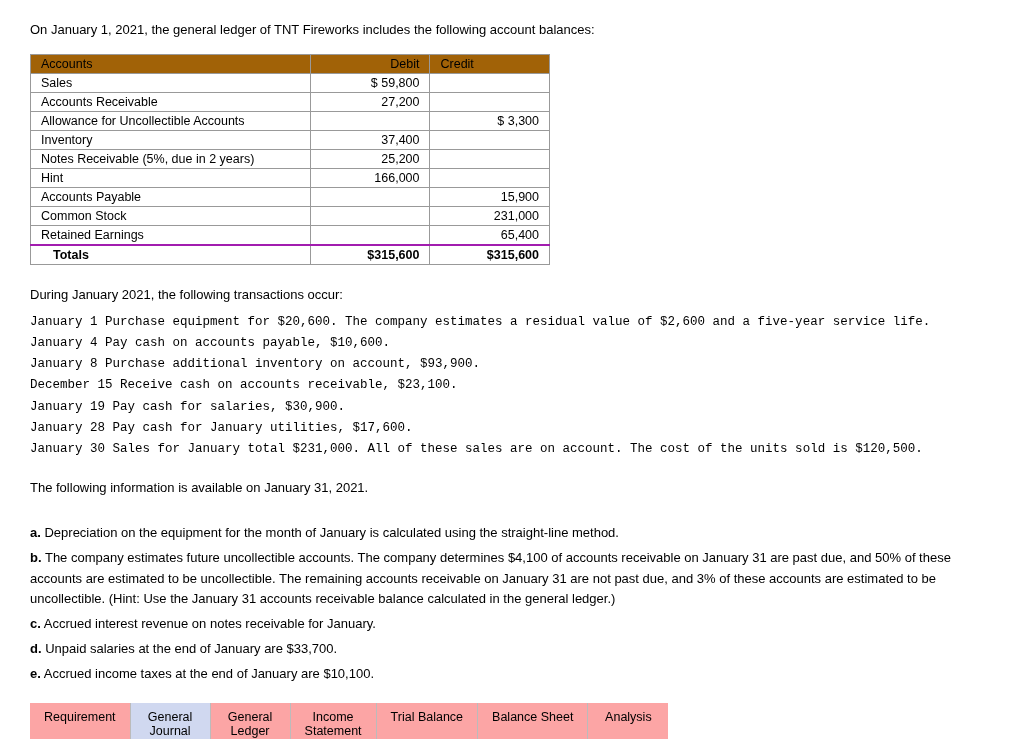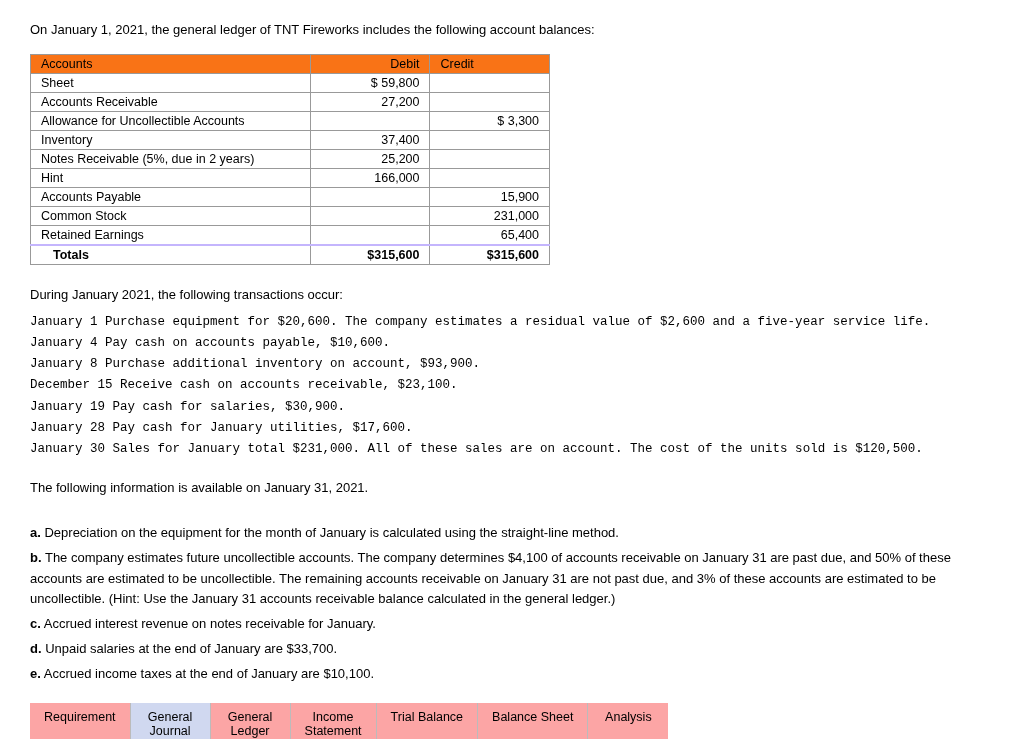--- a/index.html
+++ b/index.html
@@ -23,29 +23,29 @@
       border-collapse: collapse;
       margin-bottom: 22px;
       font-size: 12.5px;
       min-width: 520px;
     }
     .account-table th, .account-table td {
       border: 1px solid #999;
       padding: 2px 10px;
     }
     .account-table th {
-      background: #f97316;
+      background: #a16207;
       font-weight: normal;
       text-align: left;
     }
     .account-table td.num {
       text-align: right;
     }
     .account-table tr.totals td {
-      border-top: 2px solid #c4b5fd;
+      border-top: 2px solid #a21caf;
       font-weight: bold;
     }
 
     .section-title {
       font-size: 13px;
       margin-bottom: 10px;
       font-weight: normal;
     }
 
     .transactions {
@@ -111,21 +111,21 @@
 <table class="account-table">
   <thead>
     <tr>
       <th>Accounts</th>
       <th style="text-align:right; min-width:100px;">Debit</th>
       <th style="text-align:left; min-width:100px;">Credit</th>
     </tr>
   </thead>
   <tbody id="account-tbody">
   <tr>
-        <td>Sheet</td>
+        <td>Sales</td>
         <td class="num">$ 59,800</td>
         <td class="num"></td>
       </tr>
       <tr>
         <td>Accounts Receivable</td>
         <td class="num">27,200</td>
         <td class="num"></td>
       </tr>
       <tr>
         <td>Allowance for Uncollectible Accounts</td>

